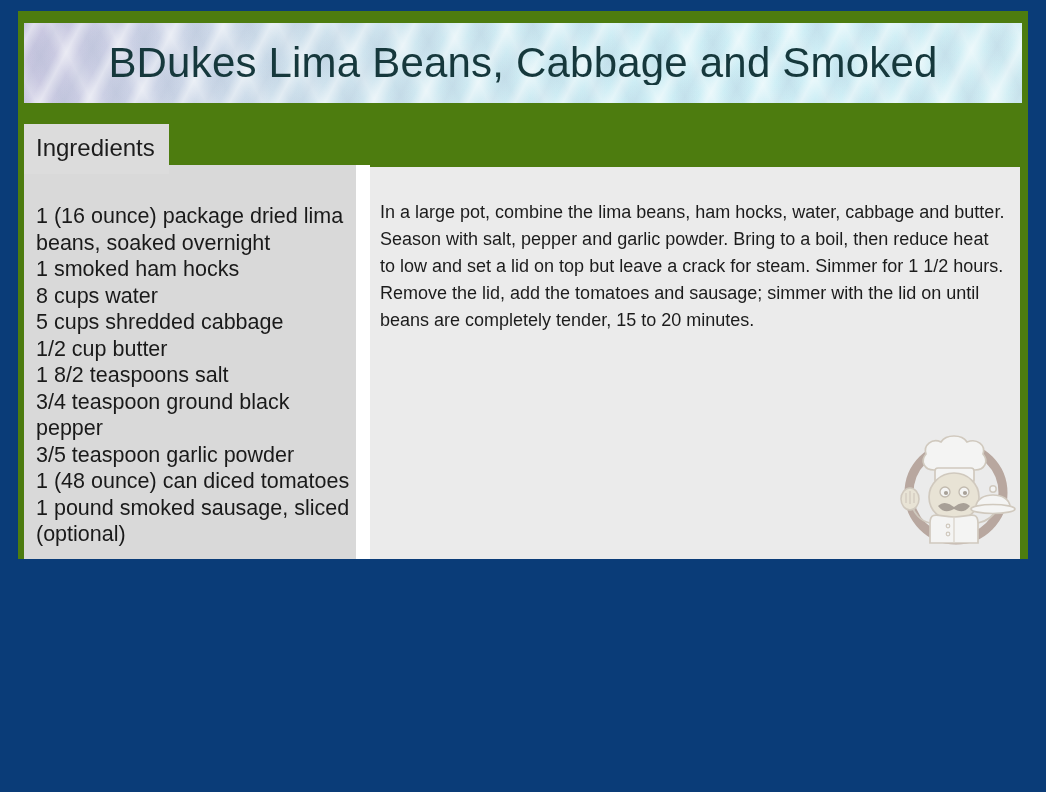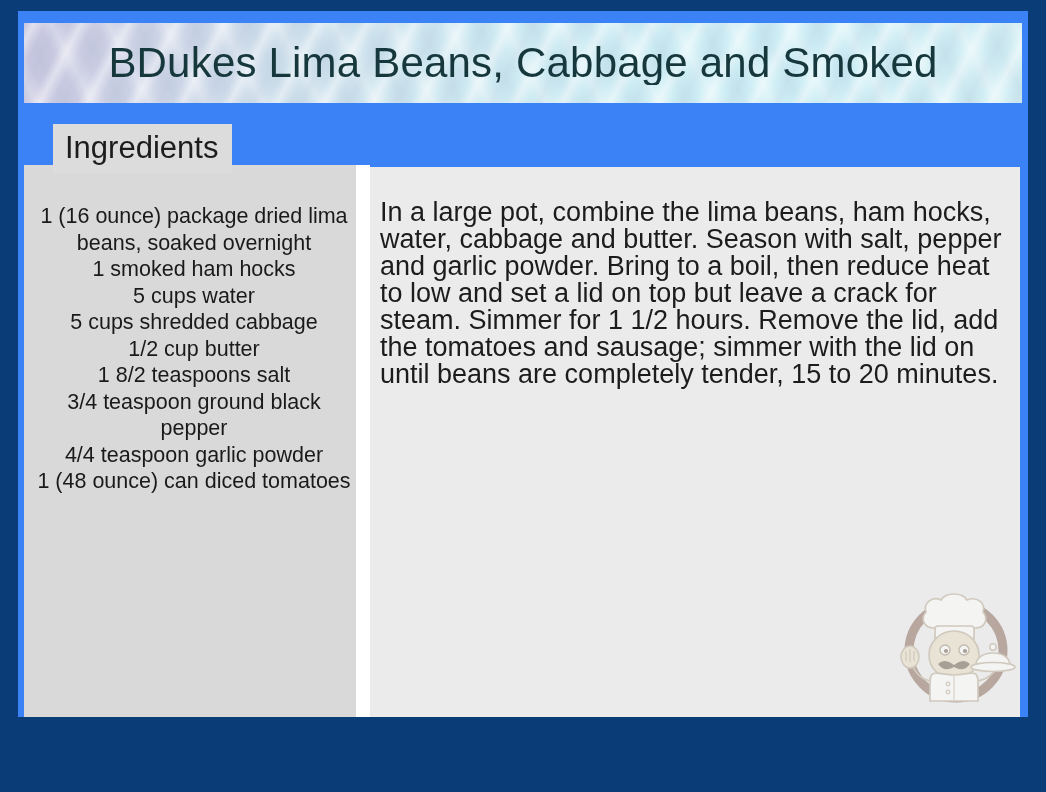--- a/index.html
+++ b/index.html
@@ -20,22 +20,22 @@
     width: 1046px;
     height: 792px;
     background: #0a3c78;
     box-sizing: border-box;
   }
   #card-inner {
     position: absolute;
     left: 18px;
     top: 11px;
     width: 1010px;
-    height: 706px;
-    background: #3b82f6;
+    height: 548px;
+    background: #4d7c0f;
     overflow: hidden;
   }
 
   
   #title-bar {
     position: absolute;
     left: 6px;
     top: 12px;
     width: 998px;
     height: 80px;
@@ -75,27 +75,26 @@
     letter-spacing: 0.2px;
     white-space: nowrap;
     overflow: hidden;
     padding: 0 6px;
   }
 
   
   .tab-head {
     position: absolute;
     background: #dcdcdc;
-    font-size: 31px;
+    font-size: 24px;
     line-height: 44px;
     color: #1c1c1c;
     padding: 2px 14px 4px 12px;
     white-space: nowrap;
     z-index: 4;
-    margin-left: 29px;
   }
   #ingredients-tab { left: 6px;   top: 113px; }
   #directions-tab  { left: 348px; top: 116px; background: #ebebeb; }
 
   
   #ingredients-panel {
     position: absolute;
     left: 6px;
     top: 154px;
     width: 332px;
@@ -114,26 +113,26 @@
   }
 
   #ingredients-list {
     position: relative;
     padding: 38px 4px 0 12px;
     font-size: 21.5px;
     line-height: 26.5px;
     color: #1a1a1a;
     z-index: 6;
   }
-  #ingredients-list .ing-line { white-space: normal; text-align: center; }
+  #ingredients-list .ing-line { white-space: normal; }
 
   #directions-text {
     position: relative;
     padding: 32px 14px 0 14px;
-    font-size: 27px;
+    font-size: 18px;
     line-height: 27px;
     color: #1c1c1c;
     z-index: 6;
   }
 
   
   #food-photo {
     position: absolute;
     left: 160px;
     top: 310px;
@@ -276,27 +275,28 @@
           <ellipse cx="380" cy="424" rx="11" ry="5" transform="rotate(-14 380 424)"></ellipse>
           <ellipse cx="540" cy="394" rx="10" ry="4" transform="rotate(28 540 394)"></ellipse>
         </g>
       </g>
     </svg>
 
     <div id="ingredients-panel">
       <div id="ingredients-list">
         <div class="ing-line">1 (16 ounce) package dried lima beans, soaked overnight</div>
         <div class="ing-line">1 smoked ham hocks</div>
-        <div class="ing-line">5 cups water</div>
+        <div class="ing-line">8 cups water</div>
         <div class="ing-line">5 cups shredded cabbage</div>
         <div class="ing-line">1/2 cup butter</div>
         <div class="ing-line">1 8/2 teaspoons salt</div>
         <div class="ing-line">3/4 teaspoon ground black pepper</div>
-        <div class="ing-line">4/4 teaspoon garlic powder</div>
+        <div class="ing-line">3/5 teaspoon garlic powder</div>
         <div class="ing-line">1 (48 ounce) can diced tomatoes</div>
+        <div class="ing-line">1 pound smoked sausage, sliced (optional)</div>
       </div>
     </div>
     <div id="ingredients-tab" class="tab-head">Ingredients</div>
 
     <div id="photo-veil"></div>
 
     <div id="directions-panel">
       <div id="directions-text">In a large pot, combine the lima beans, ham hocks, water, cabbage and butter. Season with salt, pepper and garlic powder. Bring to a boil, then reduce heat to low and set a lid on top but leave a crack for steam. Simmer for 1 1/2 hours. Remove the lid, add the tomatoes and sausage; simmer with the lid on until beans are completely tender, 15 to 20 minutes.</div>
     </div>
 

